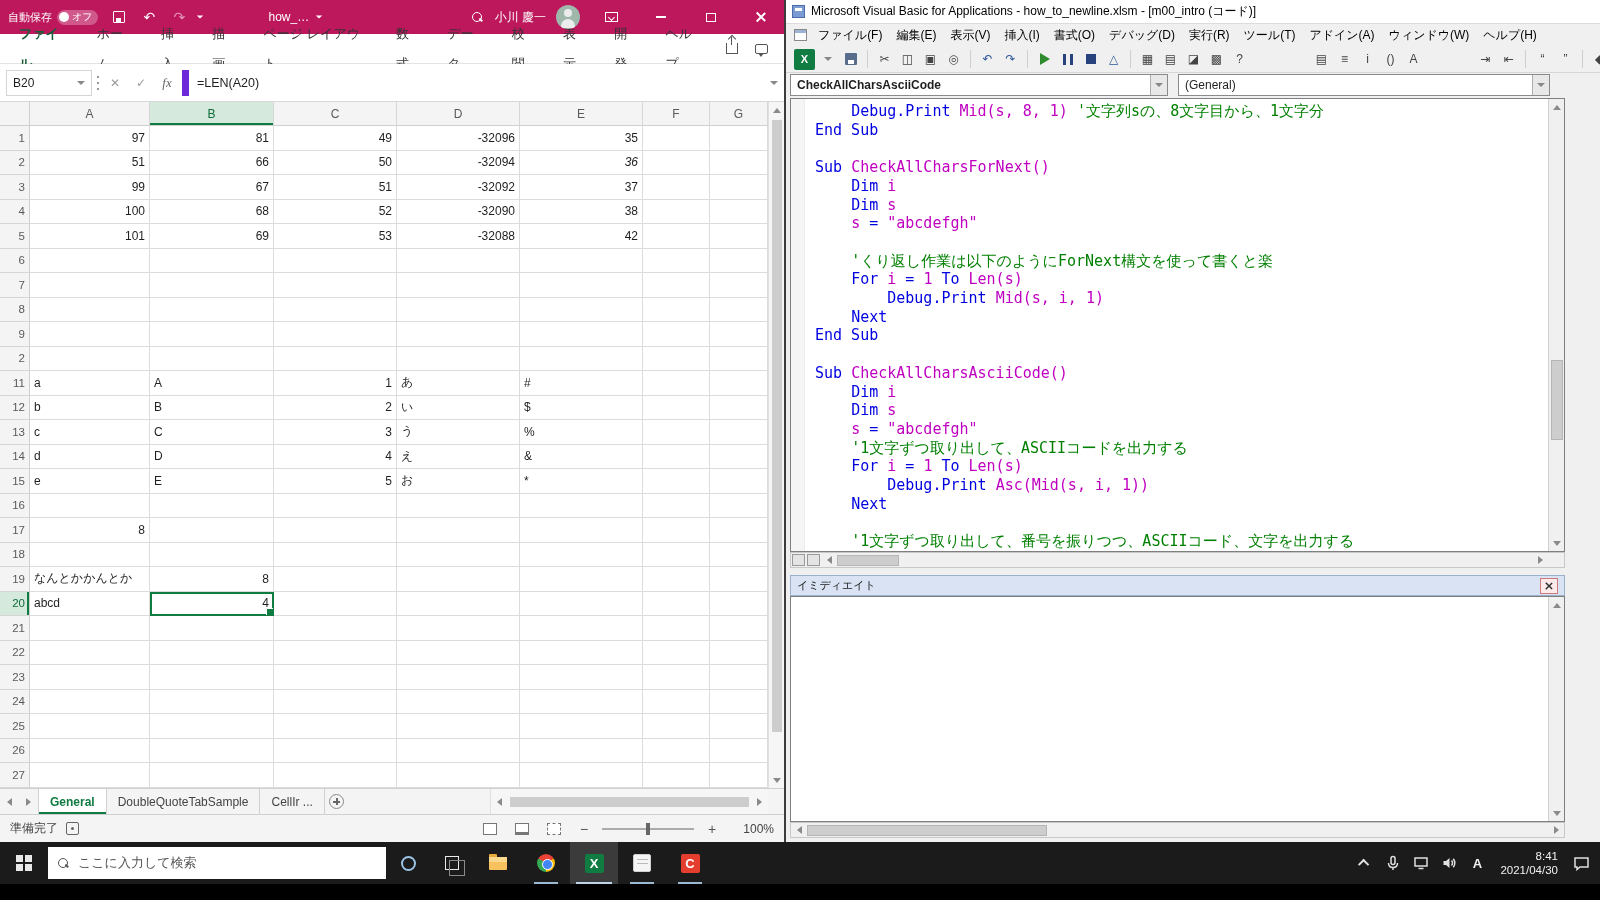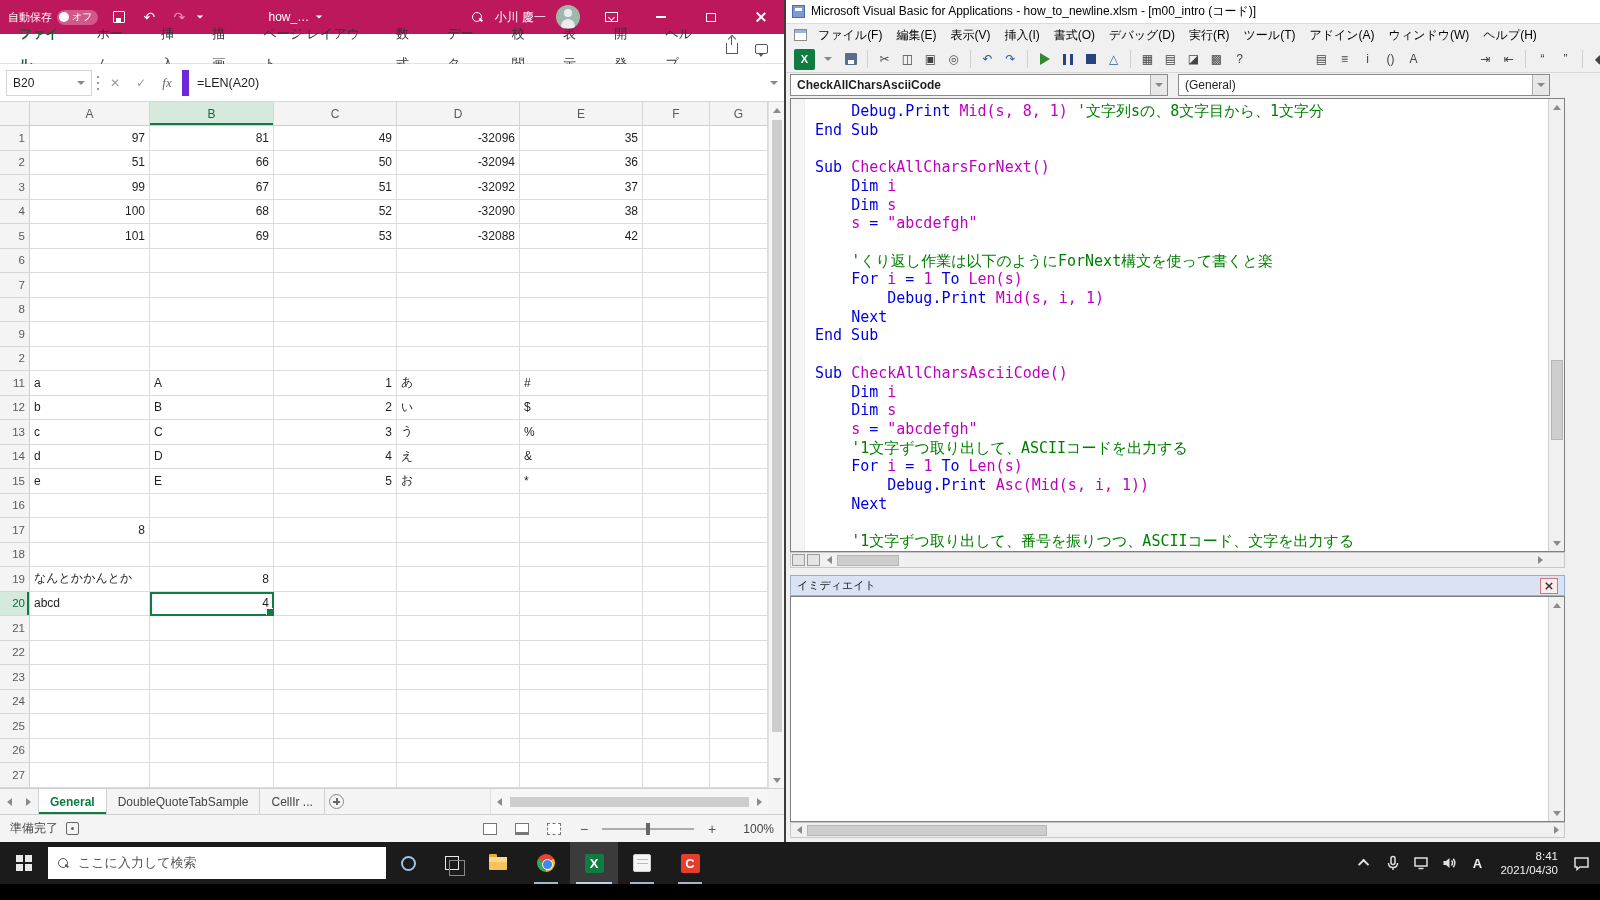--- a/index.html
+++ b/index.html
@@ -364,21 +364,21 @@
             <div class="gcell num" style="width: 123px;">35</div>
             <div class="gcell" style="width: 67px;"></div>
             <div class="gcell" style="width: 58px;"></div>
           </div>
           <div class="grow">
             <div class="rowh">2</div>
             <div class="gcell num" style="width: 120px;">51</div>
             <div class="gcell num" style="width: 124px;">66</div>
             <div class="gcell num" style="width: 123px;">50</div>
             <div class="gcell num" style="width: 123px;">-32094</div>
-            <div class="gcell num" style="width: 123px;">36</div>
+            <div class="gcell num" style="width: 123px; font-style: italic;">36</div>
             <div class="gcell" style="width: 67px;"></div>
             <div class="gcell" style="width: 58px;"></div>
           </div>
           <div class="grow">
             <div class="rowh">3</div>
             <div class="gcell num" style="width: 120px;">99</div>
             <div class="gcell num" style="width: 124px;">67</div>
             <div class="gcell num" style="width: 123px;">51</div>
             <div class="gcell num" style="width: 123px;">-32092</div>
             <div class="gcell num" style="width: 123px;">37</div>

